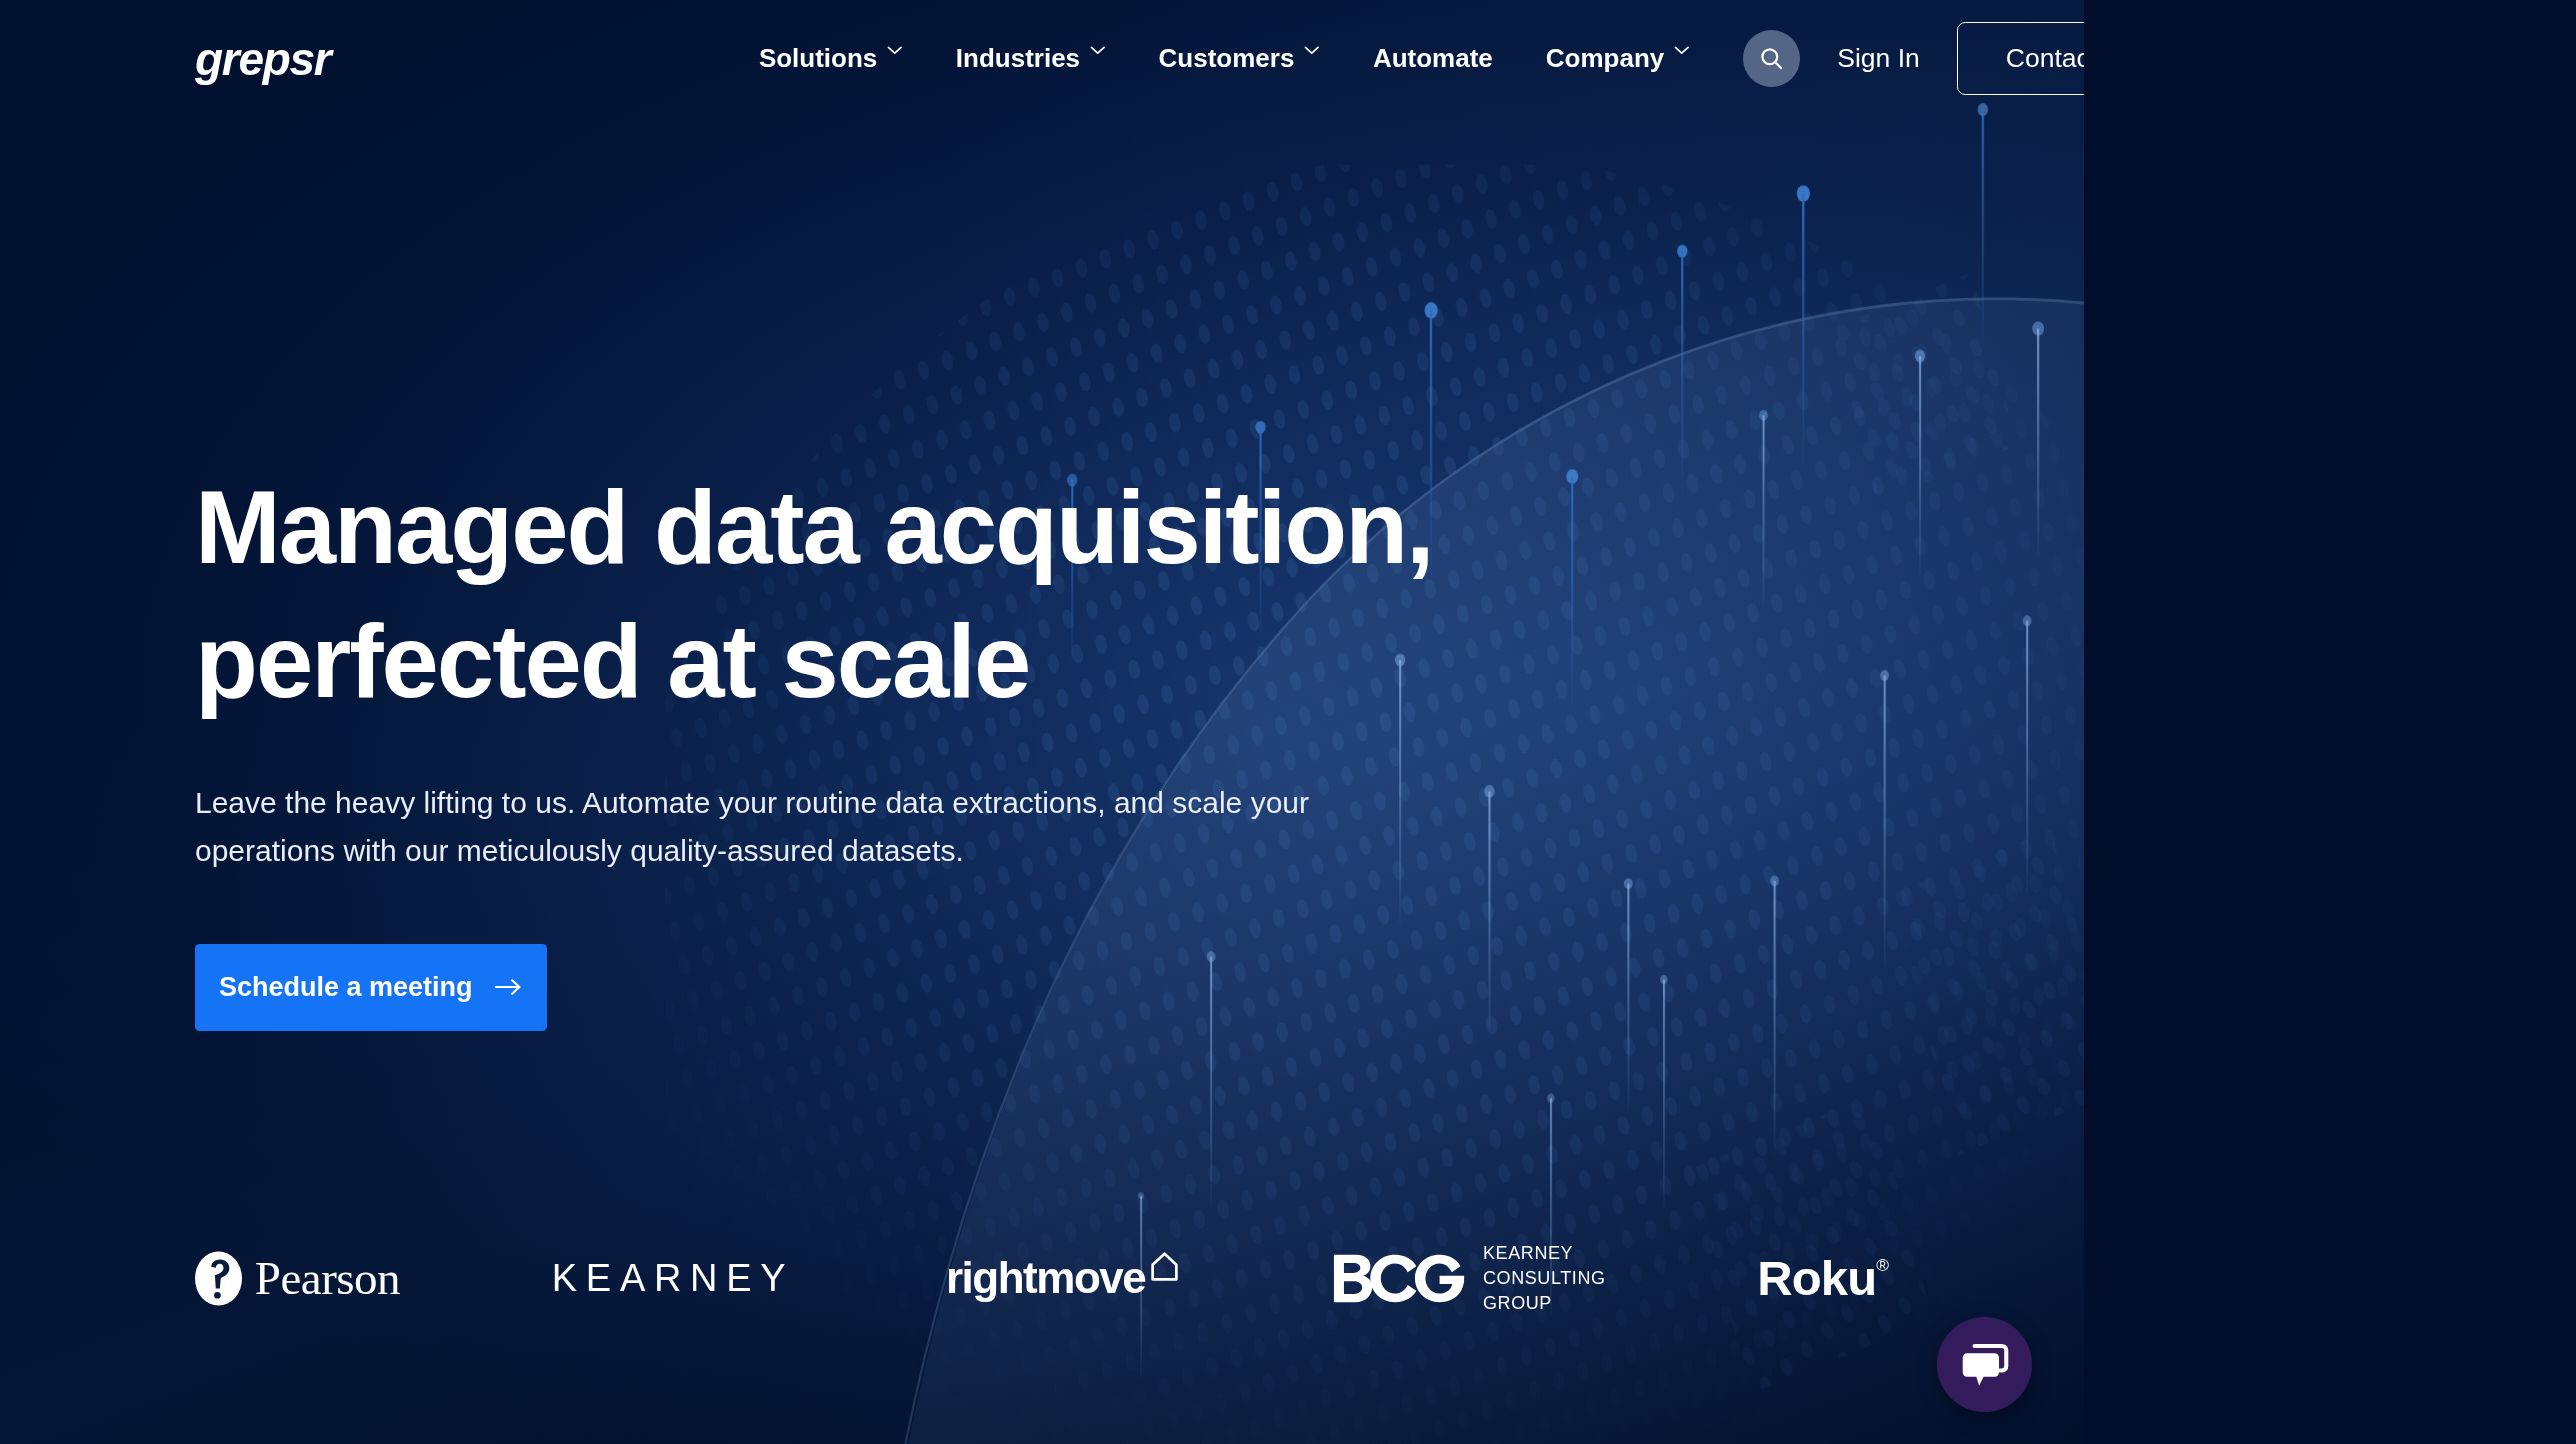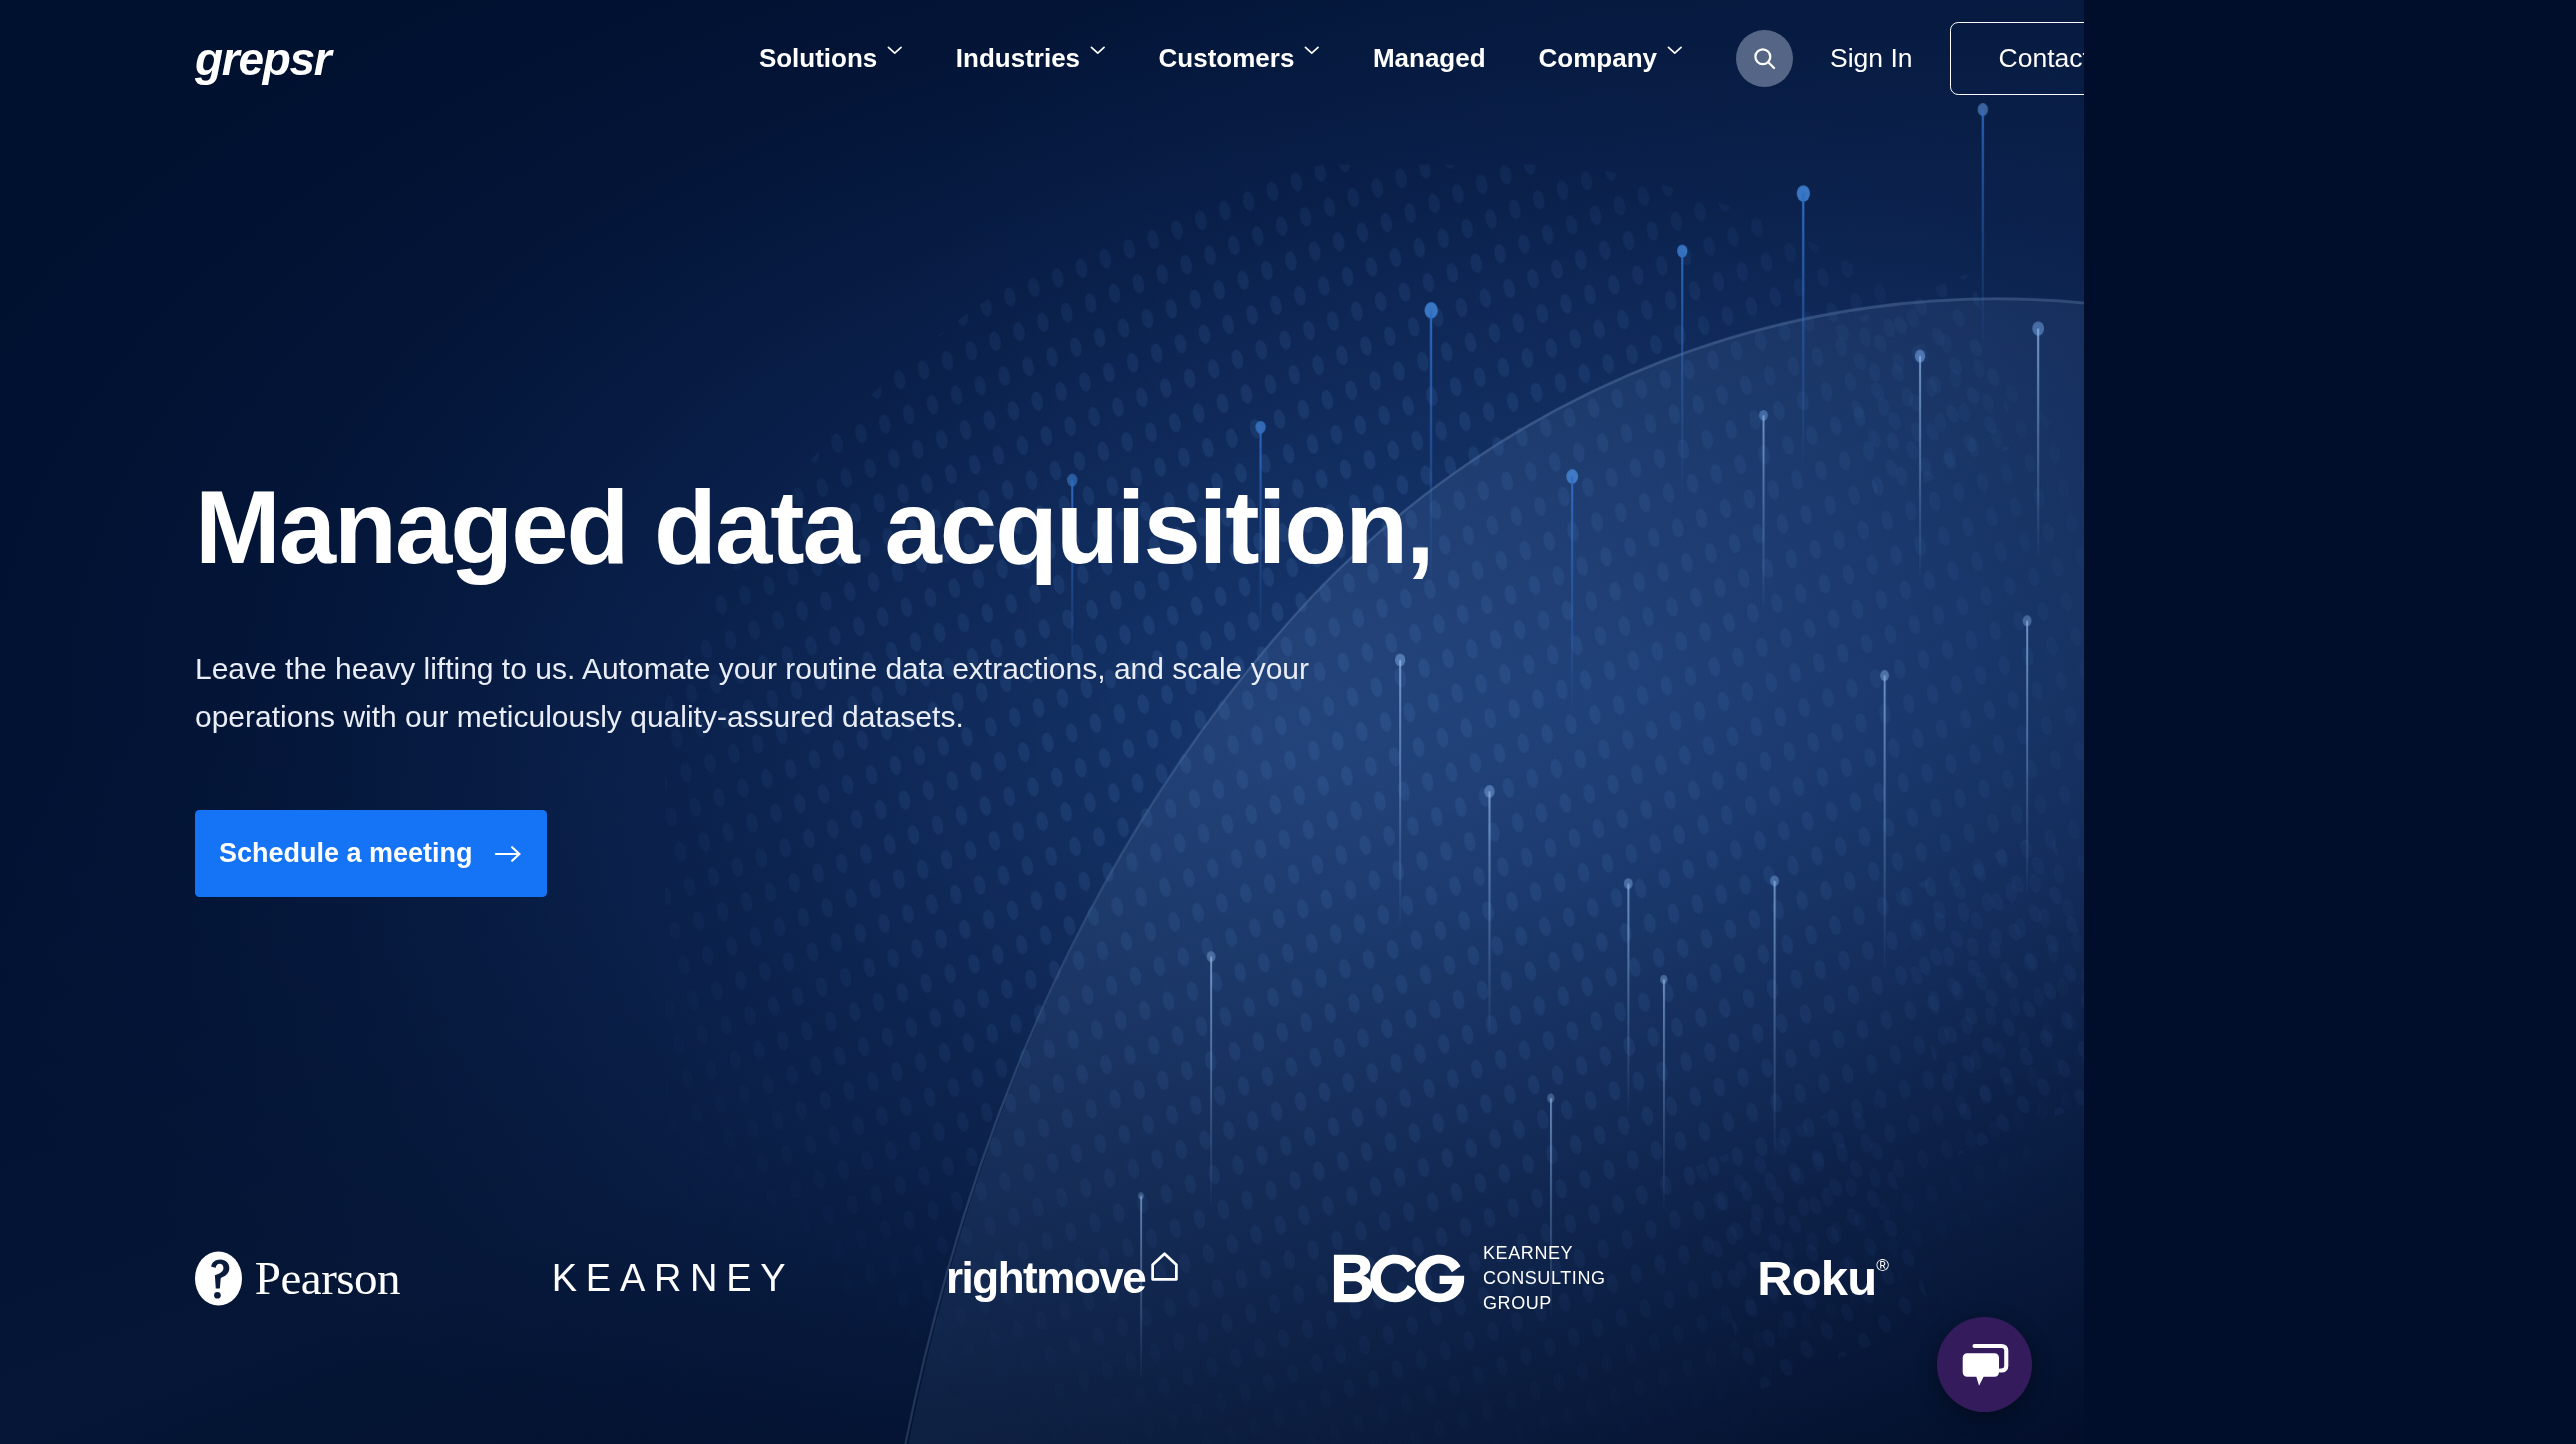--- a/index.html
+++ b/index.html
@@ -361,21 +361,21 @@
       <div class="nav-item">
         <span>Customers</span>
         <span class="chev">
           <svg viewBox="0 0 16 10">
               <path d="M1 1.5 L8 8 L15 1.5" fill="none" stroke="#ffffff" stroke-width="1.9" stroke-linecap="round" stroke-linejoin="round"></path>
             </svg>
         </span>
       </div>
 
       <div class="nav-item">
-        <span>Managed</span>
+        <span>Automate</span>
       </div>
 
       <div class="nav-item">
         <span>Company</span>
         <span class="chev">
           <svg viewBox="0 0 16 10">
               <path d="M1 1.5 L8 8 L15 1.5" fill="none" stroke="#ffffff" stroke-width="1.9" stroke-linecap="round" stroke-linejoin="round"></path>
             </svg>
         </span>
       </div>
@@ -393,20 +393,21 @@
     <div class="header-right">
       <div class="signin">Sign In</div>
       <button class="contact-btn">Contact Sales</button>
     </div>
   </header>
 
   <section class="hero">
 
     <h1 class="headline">
       <span class="line">Managed data acquisition,</span>
+      <span class="line">perfected at scale</span>
     </h1>
 
     <p class="subtitle">
       <span class="line">Leave the heavy lifting to us. Automate your routine data extractions, and scale your</span>
       <span class="line">operations with our meticulously quality-assured datasets.</span>
     </p>
 
     <button class="cta">
       <span>Schedule a meeting</span>
       <span>

